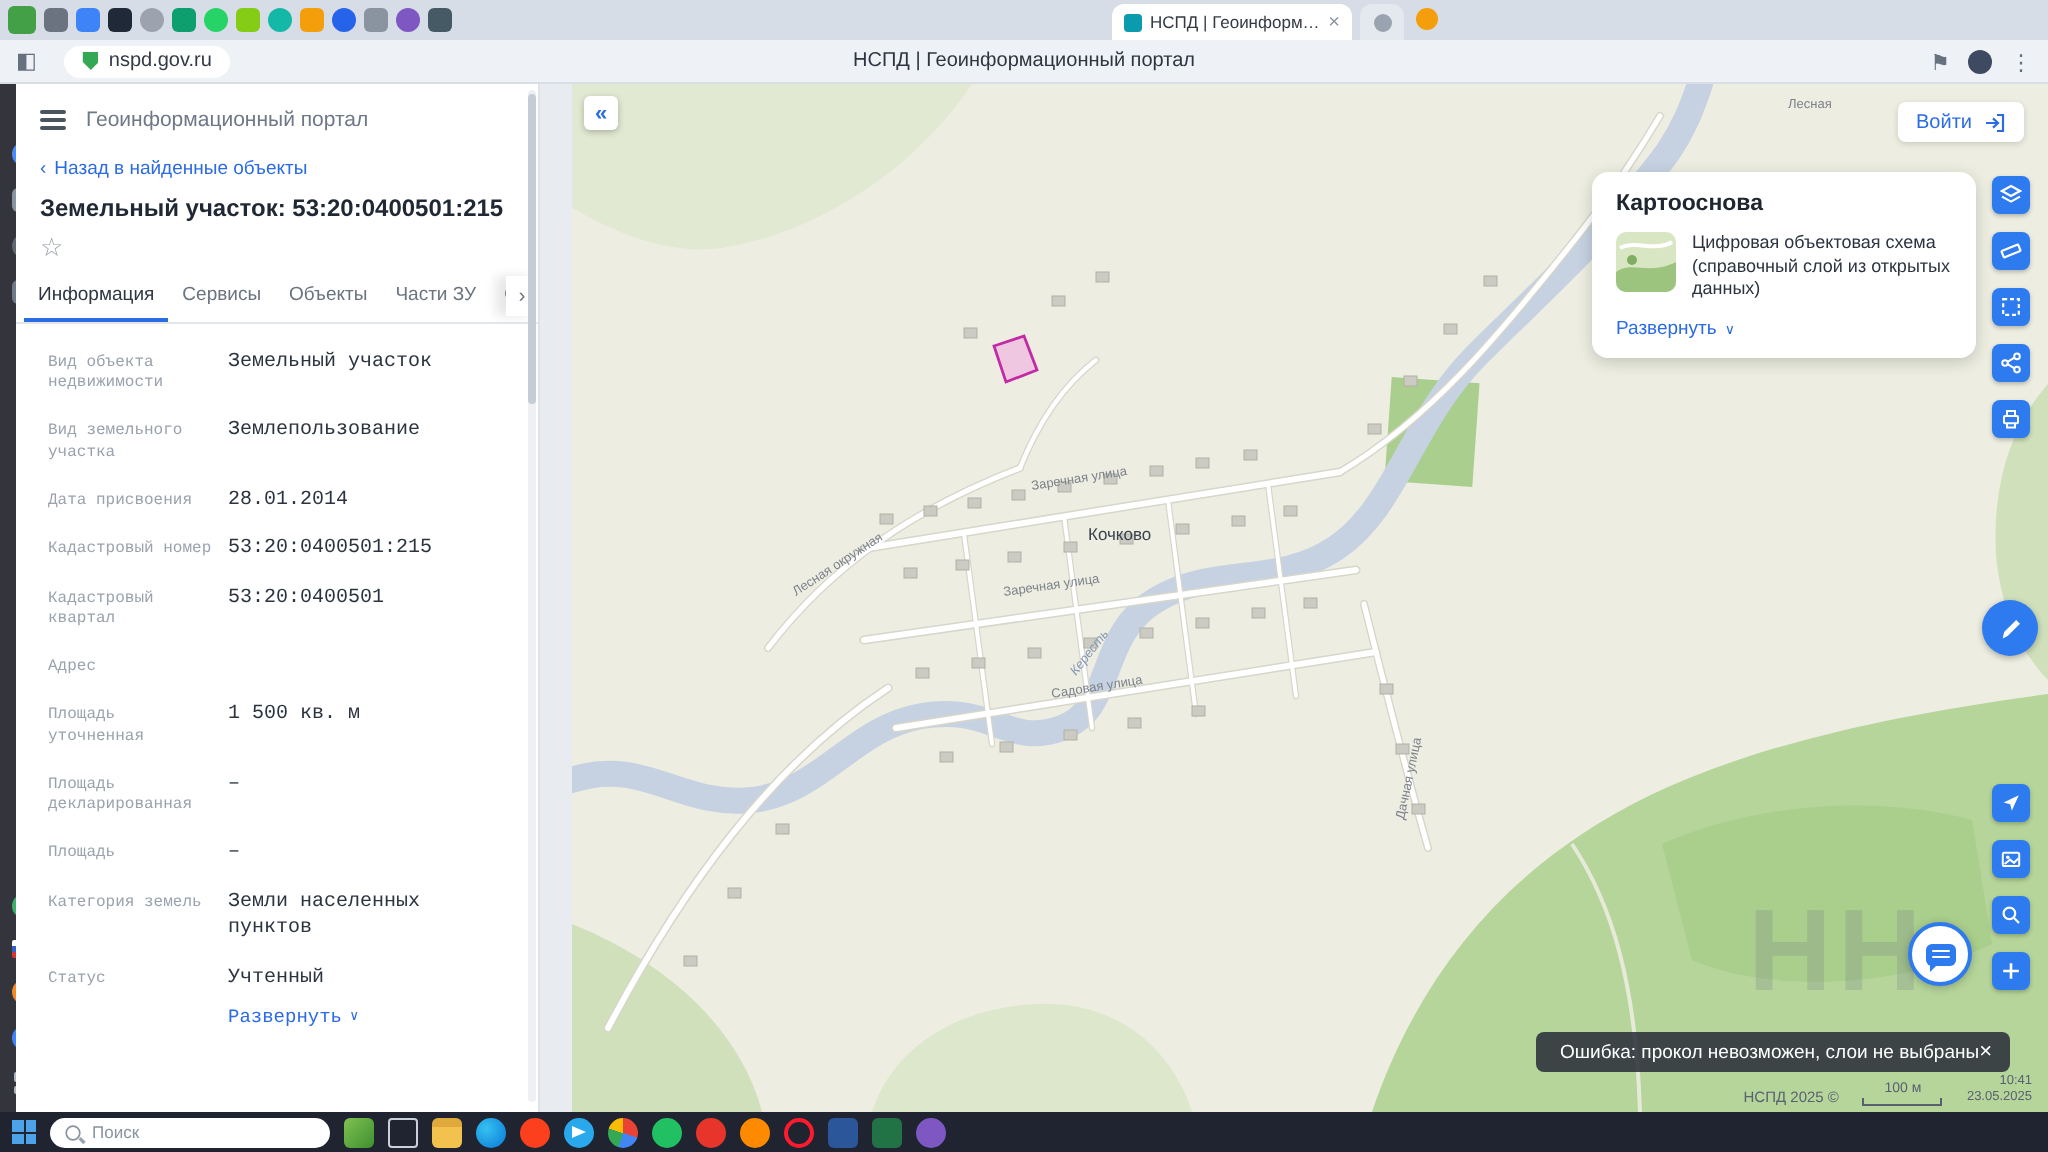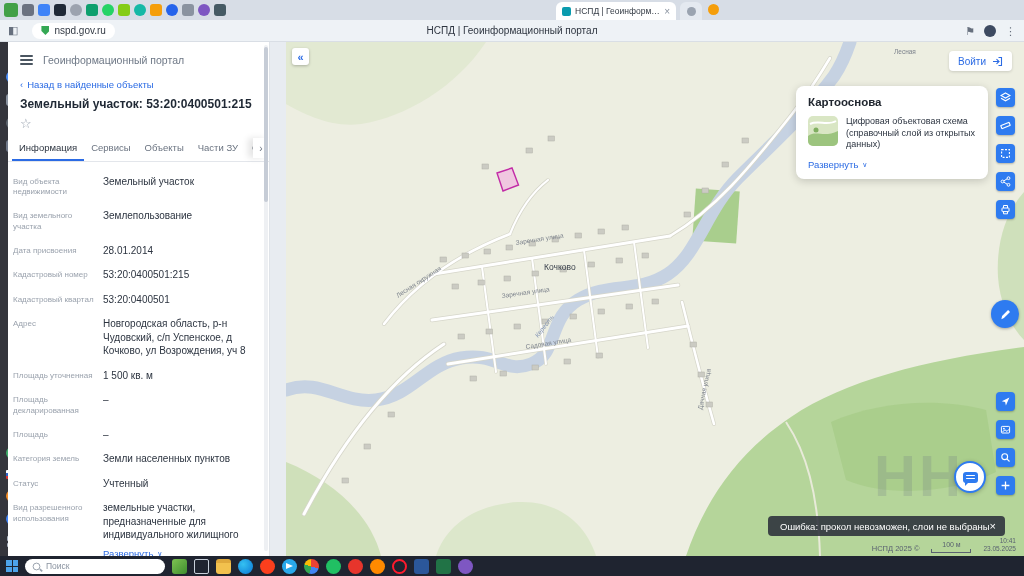--- a/index.html
+++ b/index.html
@@ -47,21 +47,21 @@
   .burger { width:13px; display:flex; flex-direction:column; gap:2.5px; }
   .burger i { height:1.8px; background:#4a5560; border-radius:1px; }
   .portal-title { font-size:10.5px; color:#6e7886; }
   .back { display:flex; align-items:center; gap:4px; color:#2b6be4; font-size:9.5px; padding:9px 12px 2px; cursor:pointer; }
   .obj-title { font-size:12px; font-weight:bold; color:#1f2834; padding:5px 12px 2px; line-height:1.25; }
   .star { font-size:13px; color:#97a0ae; padding:2px 12px 0; }
   .ptabs { display:flex; border-bottom:1px solid #e3e6eb; margin-top:4px; padding:0 4px; position:relative; }
   .ptab { font-size:9.5px; color:#6a7380; padding:7px 7px 6px; white-space:nowrap; }
   .ptab.active { color:#2e3642; border-bottom:2px solid #2b6be4; }
   .tabs-more { position:absolute; right:0; top:3px; width:16px; height:20px; background:#fff; box-shadow:-5px 0 6px rgba(0,0,0,.10); display:flex; align-items:center; justify-content:center; color:#6a7380; font-size:10px; }
-  .fields { padding:7px 5px 0; }
+  .fields { padding:7px 16px 0;font-family:Liberation Mono, monospace; }
   .frow { display:flex; gap:8px; padding:5.5px 0; align-items:flex-start; }
   .flabel { width:82px; flex:none; font-size:8px; color:#9aa2ad; line-height:1.35; padding-top:2px; }
   .fvalue { font-size:10px; color:#2c3440; line-height:1.35; }
   .expand-link { color:#2b6be4; font-size:9.5px; margin:1px 0 3px 90px; display:flex; align-items:center; gap:4px; cursor:pointer; }
   .caret { font-size:7px; }
   .pscroll { position:absolute; right:1px; top:3px; width:4px; height:506px; background:#eef0f3; border-radius:2px; }
   .pthumb { position:absolute; right:1px; top:5px; width:4px; height:155px; background:#c6ccd6; border-radius:2px; }
 
   
   .map { position:absolute; left:286px; top:42px; width:738px; height:514px; background:#edeee1; overflow:hidden; }
@@ -213,45 +213,40 @@
       <div class="frow">
           <span class="flabel">Кадастровый номер</span>
           <span class="fvalue">53:20:0400501:215</span>
         </div>
       <div class="frow">
           <span class="flabel">Кадастровый квартал</span>
           <span class="fvalue">53:20:0400501</span>
         </div>
       <div class="frow">
           <span class="flabel">Адрес</span>
-          <span class="fvalue">Новгородская область, р-н Чудовский, с/п Успенское, д Кочково, ул Возрождения, уч 8</span>
         </div>
       <div class="frow">
           <span class="flabel">Площадь уточненная</span>
           <span class="fvalue">1 500 кв. м</span>
         </div>
       <div class="frow">
           <span class="flabel">Площадь декларированная</span>
           <span class="fvalue">–</span>
         </div>
       <div class="frow">
           <span class="flabel">Площадь</span>
           <span class="fvalue">–</span>
         </div>
       <div class="frow">
           <span class="flabel">Категория земель</span>
           <span class="fvalue">Земли населенных пунктов</span>
         </div>
       <div class="frow">
           <span class="flabel">Статус</span>
           <span class="fvalue">Учтенный</span>
-        </div>
-      <div class="frow">
-          <span class="flabel">Вид разрешенного использования</span>
-          <span class="fvalue">земельные участки, предназначенные для индивидуального жилищного</span>
         </div>
       <div class="expand-link">
         <span>Развернуть</span>
         <span class="caret">∨</span>
       </div>
 
     </div>
     <div class="pscroll"></div>
     <div class="pthumb"></div>
   </div>

